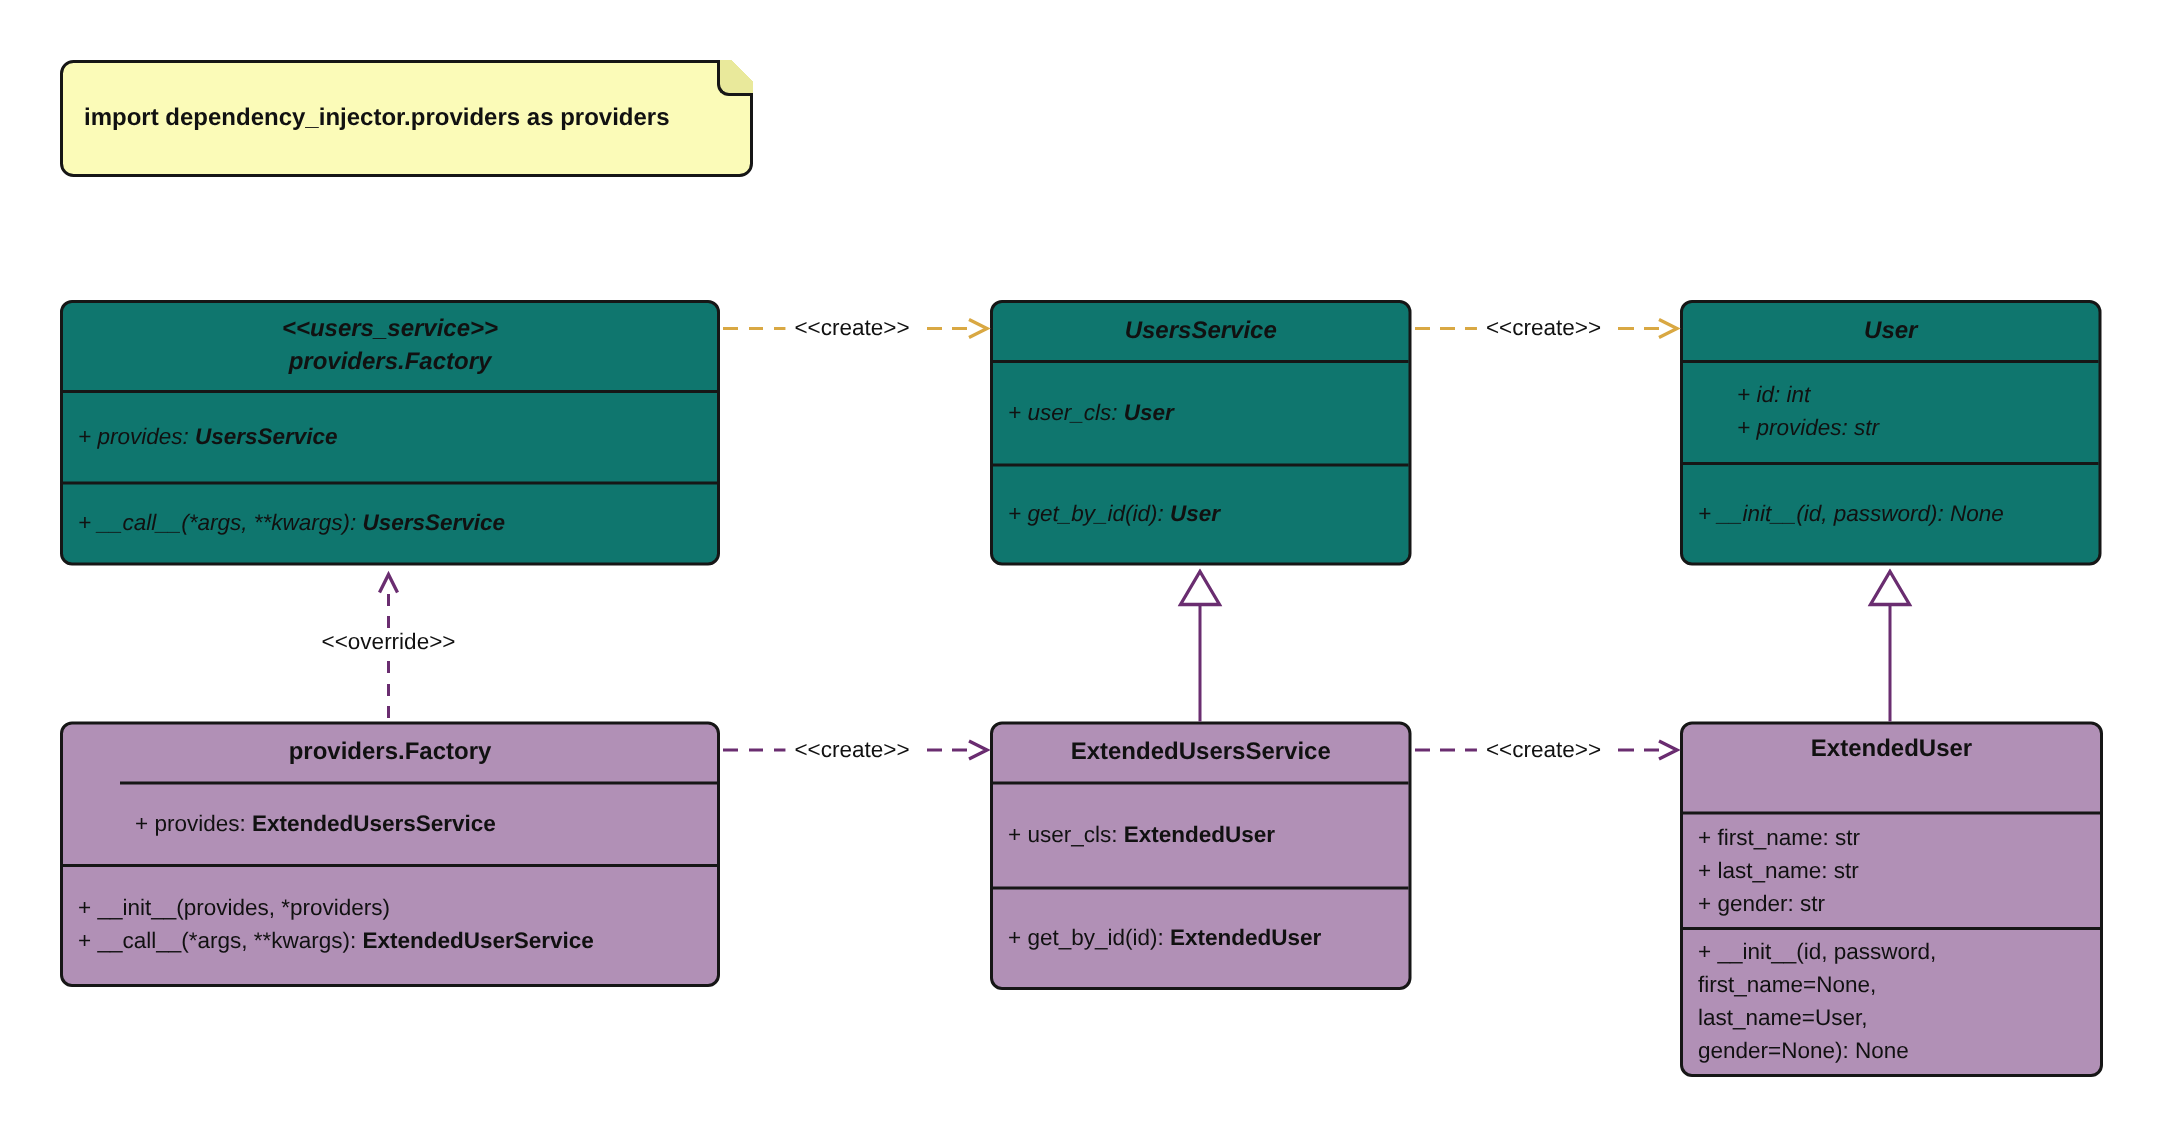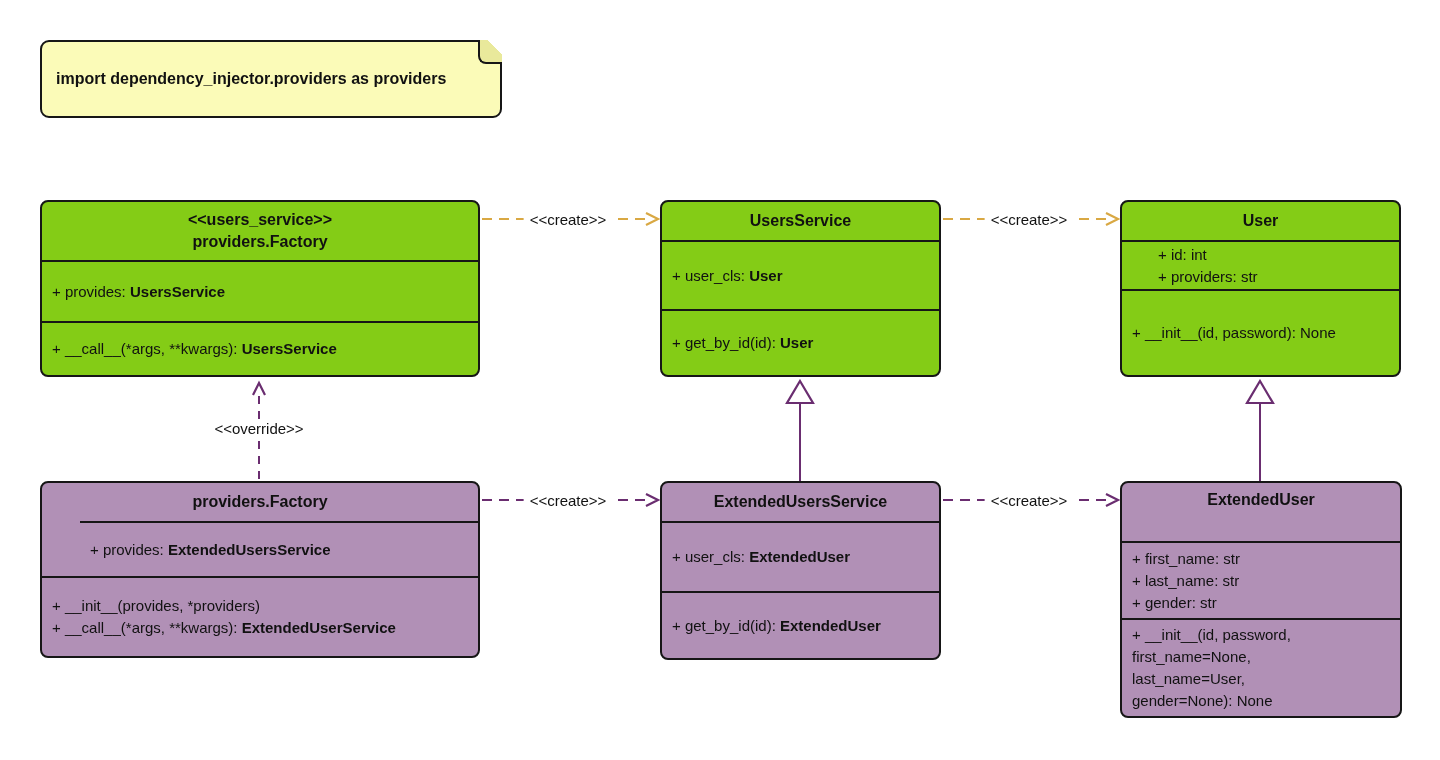--- a/index.html
+++ b/index.html
@@ -13,21 +13,21 @@
           display:flex; align-items:center; padding:8px 14px; }
   .note-text { font-weight:bold; font-size:16px;text-align:right; }
   .note-fold { position:absolute; top:-2px; right:-2px; width:24px; height:24px;
           box-sizing:border-box; border-left:2px solid #161616; border-bottom:2px solid #161616;
           border-bottom-left-radius:8px;
           background:linear-gradient(to bottom left, #ffffff 0 10px, #E9E99B 10px); }
 
   
   .uml-class { position:absolute; border:2px solid #161616; border-radius:8px;
           box-sizing:border-box; display:flex; flex-direction:column; }
-  .uml-class.yellow { background:#84cc16; }
+  .uml-class.yellow { background:#0f766e;font-style:italic; }
   .uml-class.purple { background:#B190B6; }
   .compartment { box-sizing:border-box; display:flex; flex-direction:column;
           justify-content:center; padding:4px 10px; }
   .compartment + .compartment { border-top:2px solid #161616; }
   .compartment.title { align-items:center; text-align:center; font-weight:bold;
           font-size:16px; line-height:22px; padding:4px 6px; }
   .compartment.grow { flex:1; }
   .member-line { font-size:15px; line-height:22px; }
   .member-line .b { font-weight:bold; }
 
@@ -74,23 +74,23 @@
       </div>
     <div class="compartment grow">
         <div class="member-line"><span>+ get_by_id(id): </span><span class="b">User</span></div>
       </div>
   </div>
 
   <div class="uml-class yellow" style="left:1120px; top:200px; width:281px; height:177px;">
     <div class="compartment title" style="height:38px;">
       <div>User</div>
     </div>
-    <div class="compartment" style="height:49px;padding-left:36px;">
+    <div class="compartment" style="height:68px;padding-left:36px;">
         <div class="member-line"><span>+ id: int</span></div>
-        <div class="member-line"><span>+ providers: str</span></div>
+        <div class="member-line"><span>+ provides: str</span></div>
       </div>
     <div class="compartment grow">
         <div class="member-line"><span>+ __init__(id, password): None</span></div>
       </div>
   </div>
 
   <div class="uml-class purple" style="left:40px; top:481px; width:440px; height:177px;">
     <div class="compartment title" style="height:38px;">
       <div>providers.Factory</div>
     </div>

